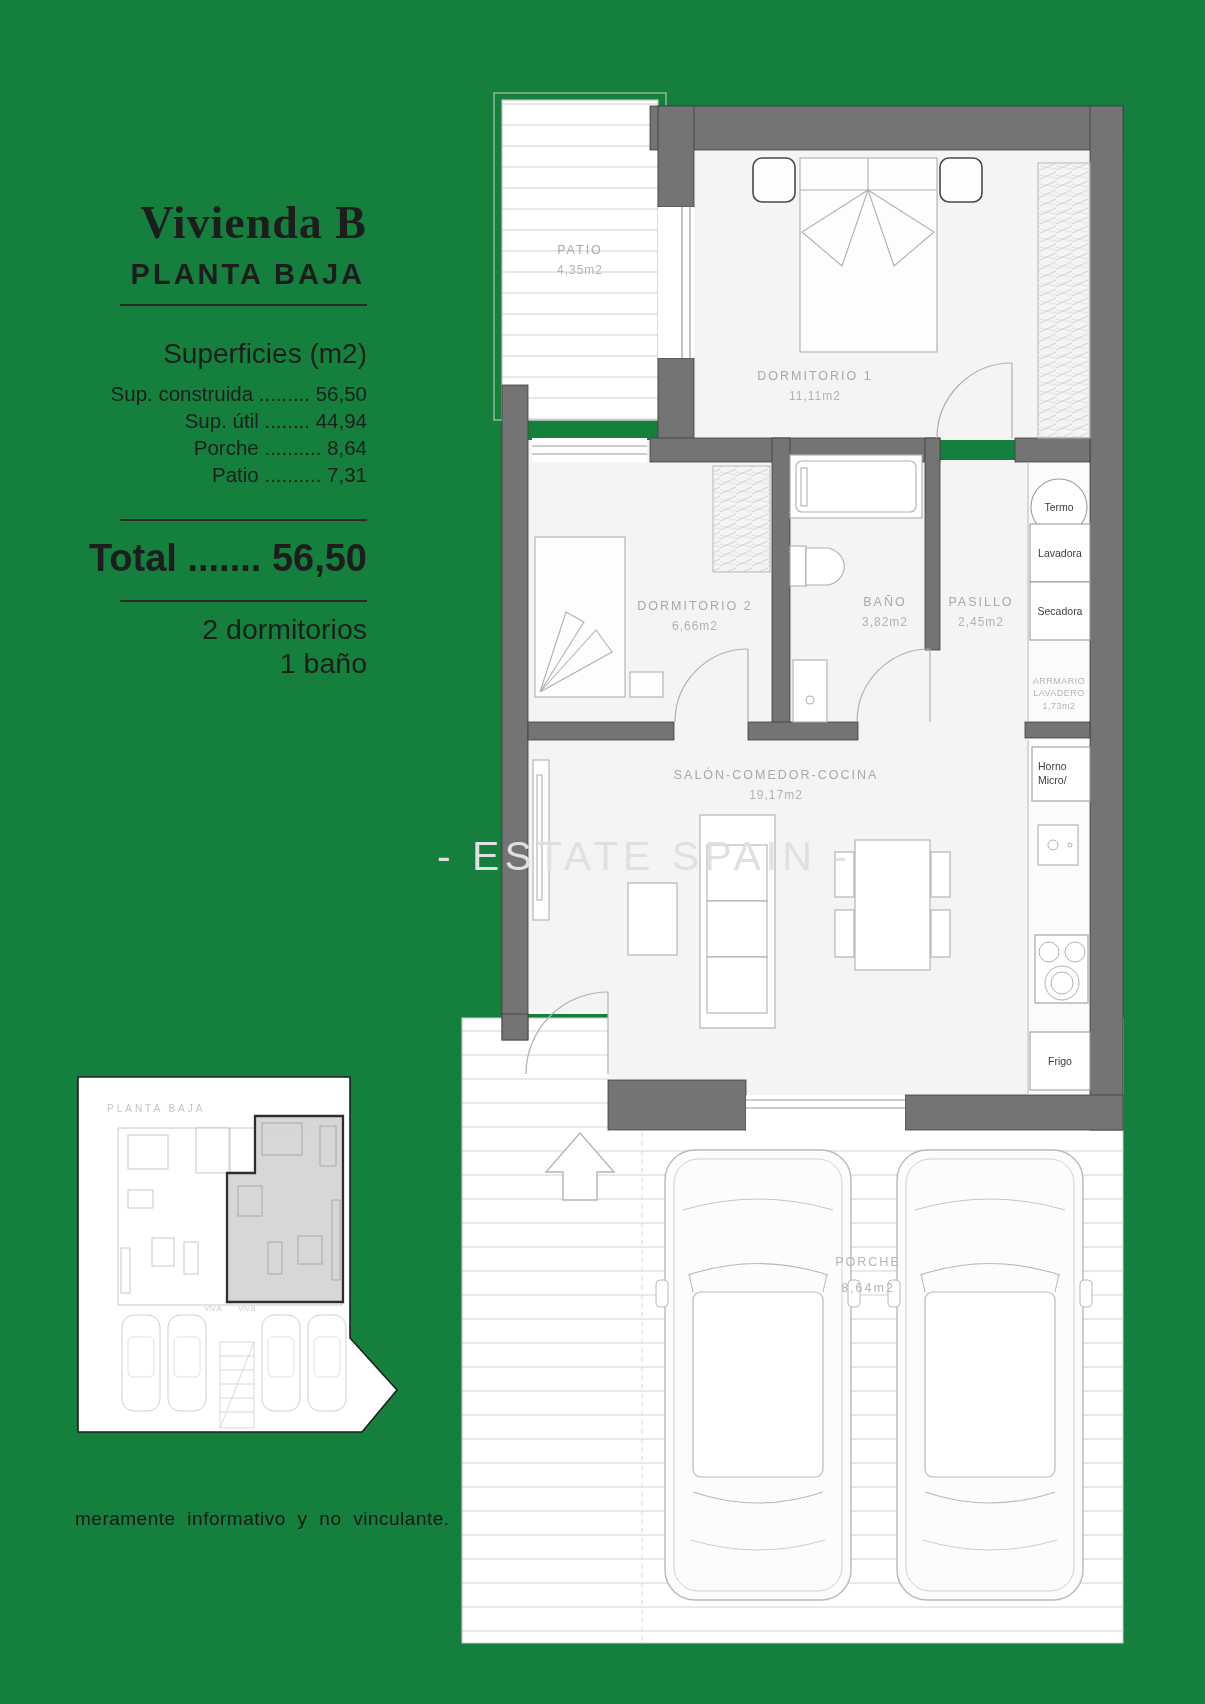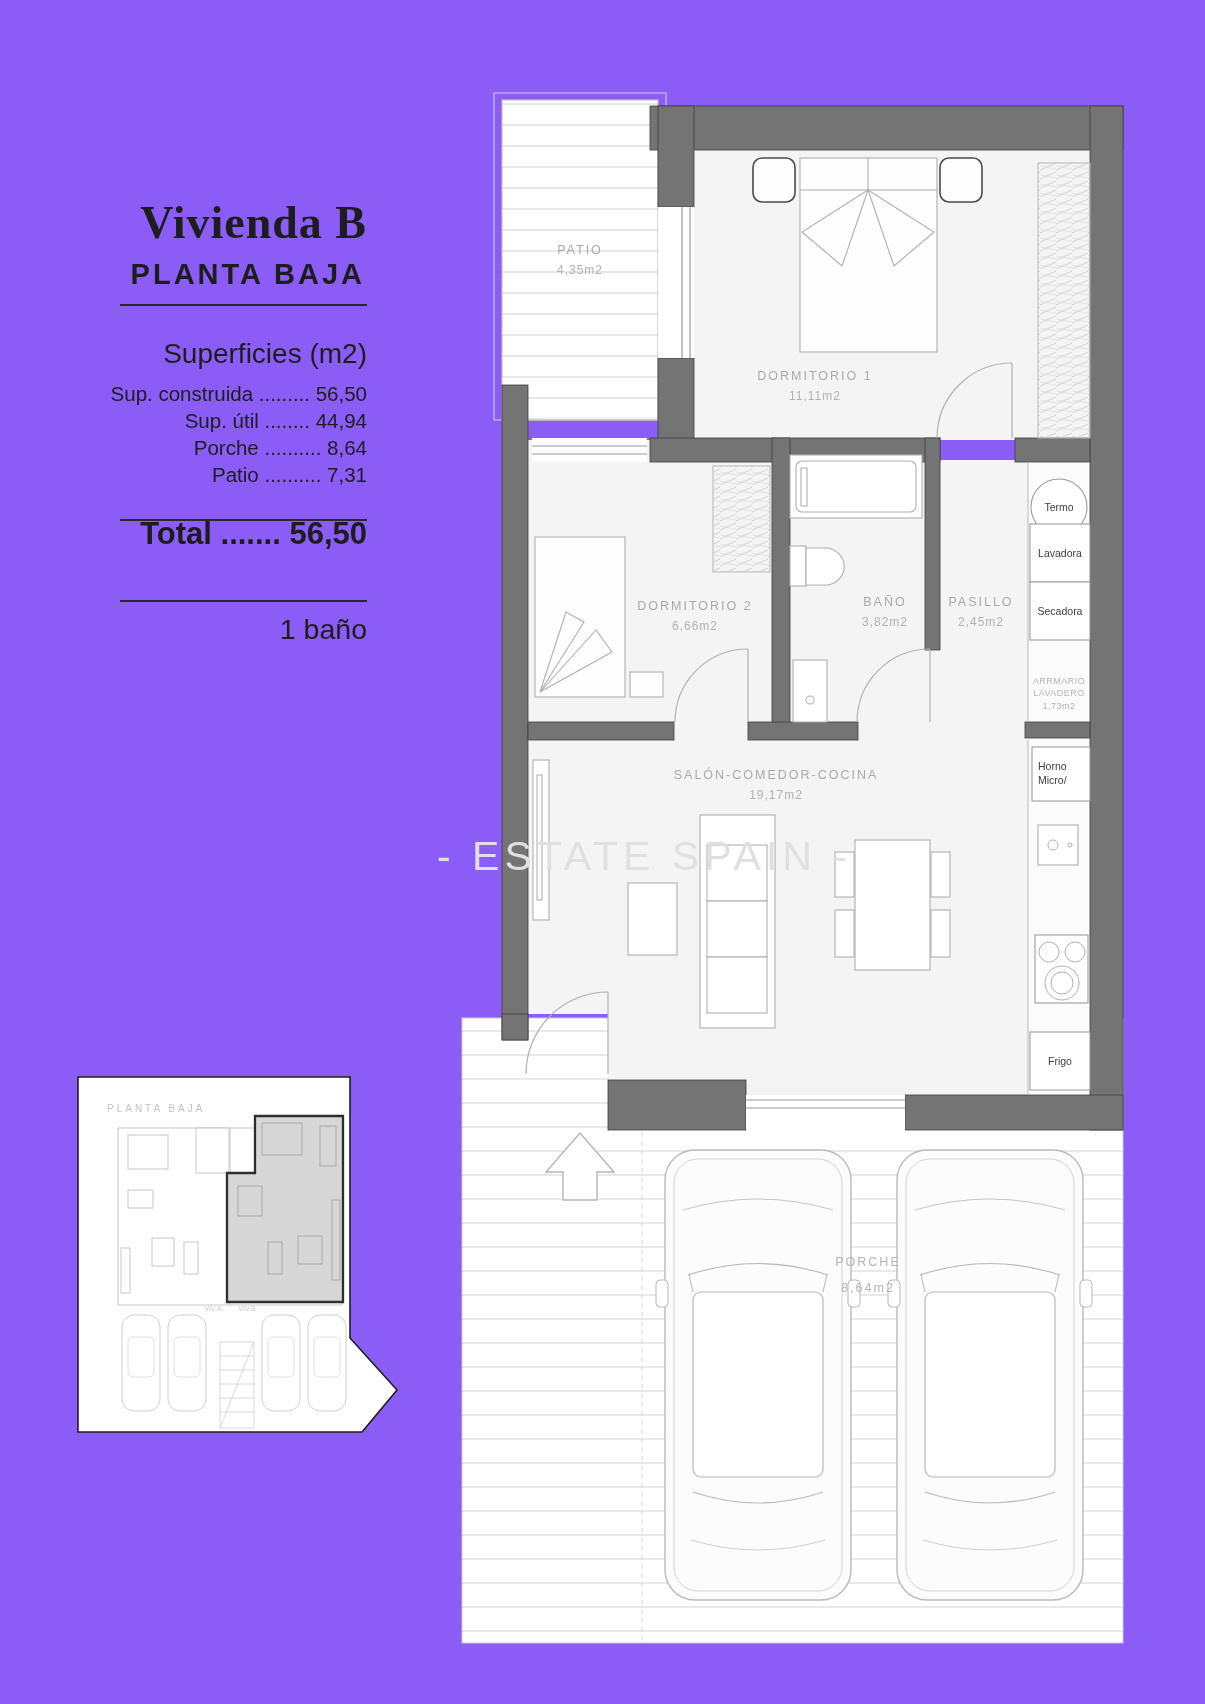--- a/index.html
+++ b/index.html
@@ -1,36 +1,36 @@
 <!DOCTYPE html>
 <html><head>
 <meta charset="utf-8">
 <style>
   html,body{margin:0;padding:0;background:#ffffff;}
-  #page{position:relative;width:1205px;height:1704px;background:#8b5cf6;overflow:hidden;
+  #page{position:relative;width:1205px;height:1704px;background:#15803d;overflow:hidden;
         font-family:"Liberation Sans",sans-serif;}
   svg text{font-family:"Liberation Sans",sans-serif;}
   .room-label{fill:#a9a9a9;font-size:12.5px;letter-spacing:2px;}
   .room-area{fill:#b2b2b2;font-size:12px;letter-spacing:1px;}
   .appl-label{fill:#3c3c3c;font-size:10.5px;}
   .tiny-label{fill:#b5b5b5;font-size:9px;letter-spacing:.5px;}
   .mini-label{fill:#c4c4c4;font-size:10px;letter-spacing:3px;}
   .viv-label{fill:#c9c9c9;font-size:7px;}
   .porche-label{fill:#b5b5b5;font-size:12.5px;letter-spacing:2px;}
 
   #left-panel{position:absolute;left:75px;top:0;width:292px;text-align:right;color:#1d1d1d;}
   #panel-title{position:absolute;top:196px;right:0;width:292px;font-family:"Liberation Serif",serif;
                font-weight:bold;font-size:46px;letter-spacing:1px;}
   #panel-subtitle{position:absolute;top:258px;right:2px;width:292px;font-weight:bold;
                   font-size:29px;letter-spacing:3px;}
   .rule{position:absolute;right:0;width:247px;height:2px;background:#2a2a2a;}
   #rule1{top:304px;} #rule2{top:519px;} #rule3{top:600px;}
   #surfaces-heading{position:absolute;top:338px;right:0;width:292px;font-size:28px;text-align:right;}
   #surface-rows{position:absolute;top:380px;right:0;width:292px;font-size:20.5px;line-height:27px;}
-  #total-row{position:absolute;top:516px;right:0;width:292px;font-weight:bold;font-size:31px;}
+  #total-row{position:absolute;top:537px;right:0;width:292px;font-weight:bold;font-size:38px;}
   #feature-rows{position:absolute;top:612px;right:0;width:292px;font-size:28.5px;line-height:34px;}
   #watermark{position:absolute;left:430px;top:833px;width:340px;text-align:center;
              font-size:41px;color:#e0e0e0;letter-spacing:5px;white-space:nowrap;margin-left:7px;}
   #footer{position:absolute;left:75px;top:1506px;width:400px;font-size:19px;color:#161616;
           letter-spacing:.5px;word-spacing:6px;line-height:26px;}
 </style>
 </head>
 <body>
 
 <div id="page">
@@ -43,20 +43,21 @@
     <div id="surface-rows">
       <div>Sup. construida ......... 56,50</div>
       <div>Sup. útil ........ 44,94</div>
       <div>Porche .......... 8,64</div>
       <div>Patio .......... 7,31</div>
     </div>
     <div class="rule" id="rule2"></div>
     <div id="total-row">Total ....... 56,50</div>
     <div class="rule" id="rule3"></div>
     <div id="feature-rows">
+      <div>2 dormitorios</div>
       <div>1 baño</div>
     </div>
   </div>
 
   <svg width="1205" height="1704" viewBox="0 0 1205 1704" style="position:absolute;left:0;top:0;">
     <defs>
       <pattern id="stripes" width="30" height="21" patternUnits="userSpaceOnUse">
         <rect width="30" height="21" fill="#ffffff"></rect>
         <line x1="0" y1="20" x2="30" y2="20" stroke="#dcdcdc" stroke-width="1.3"></line>
       </pattern>
@@ -285,15 +286,16 @@
         <line x1="220" y1="1398" x2="254" y2="1398"></line>
         <line x1="220" y1="1412" x2="254" y2="1412"></line>
         <line x1="220" y1="1428" x2="254" y2="1342"></line>
       </g>
     </g>
   </svg>
 
   <div id="watermark">- ESTATE SPAIN -</div>
 
   <div id="footer">
+    <div>meramente informativo y no vinculante.</div>
   </div>
 
 </div>
 
 </body></html>

